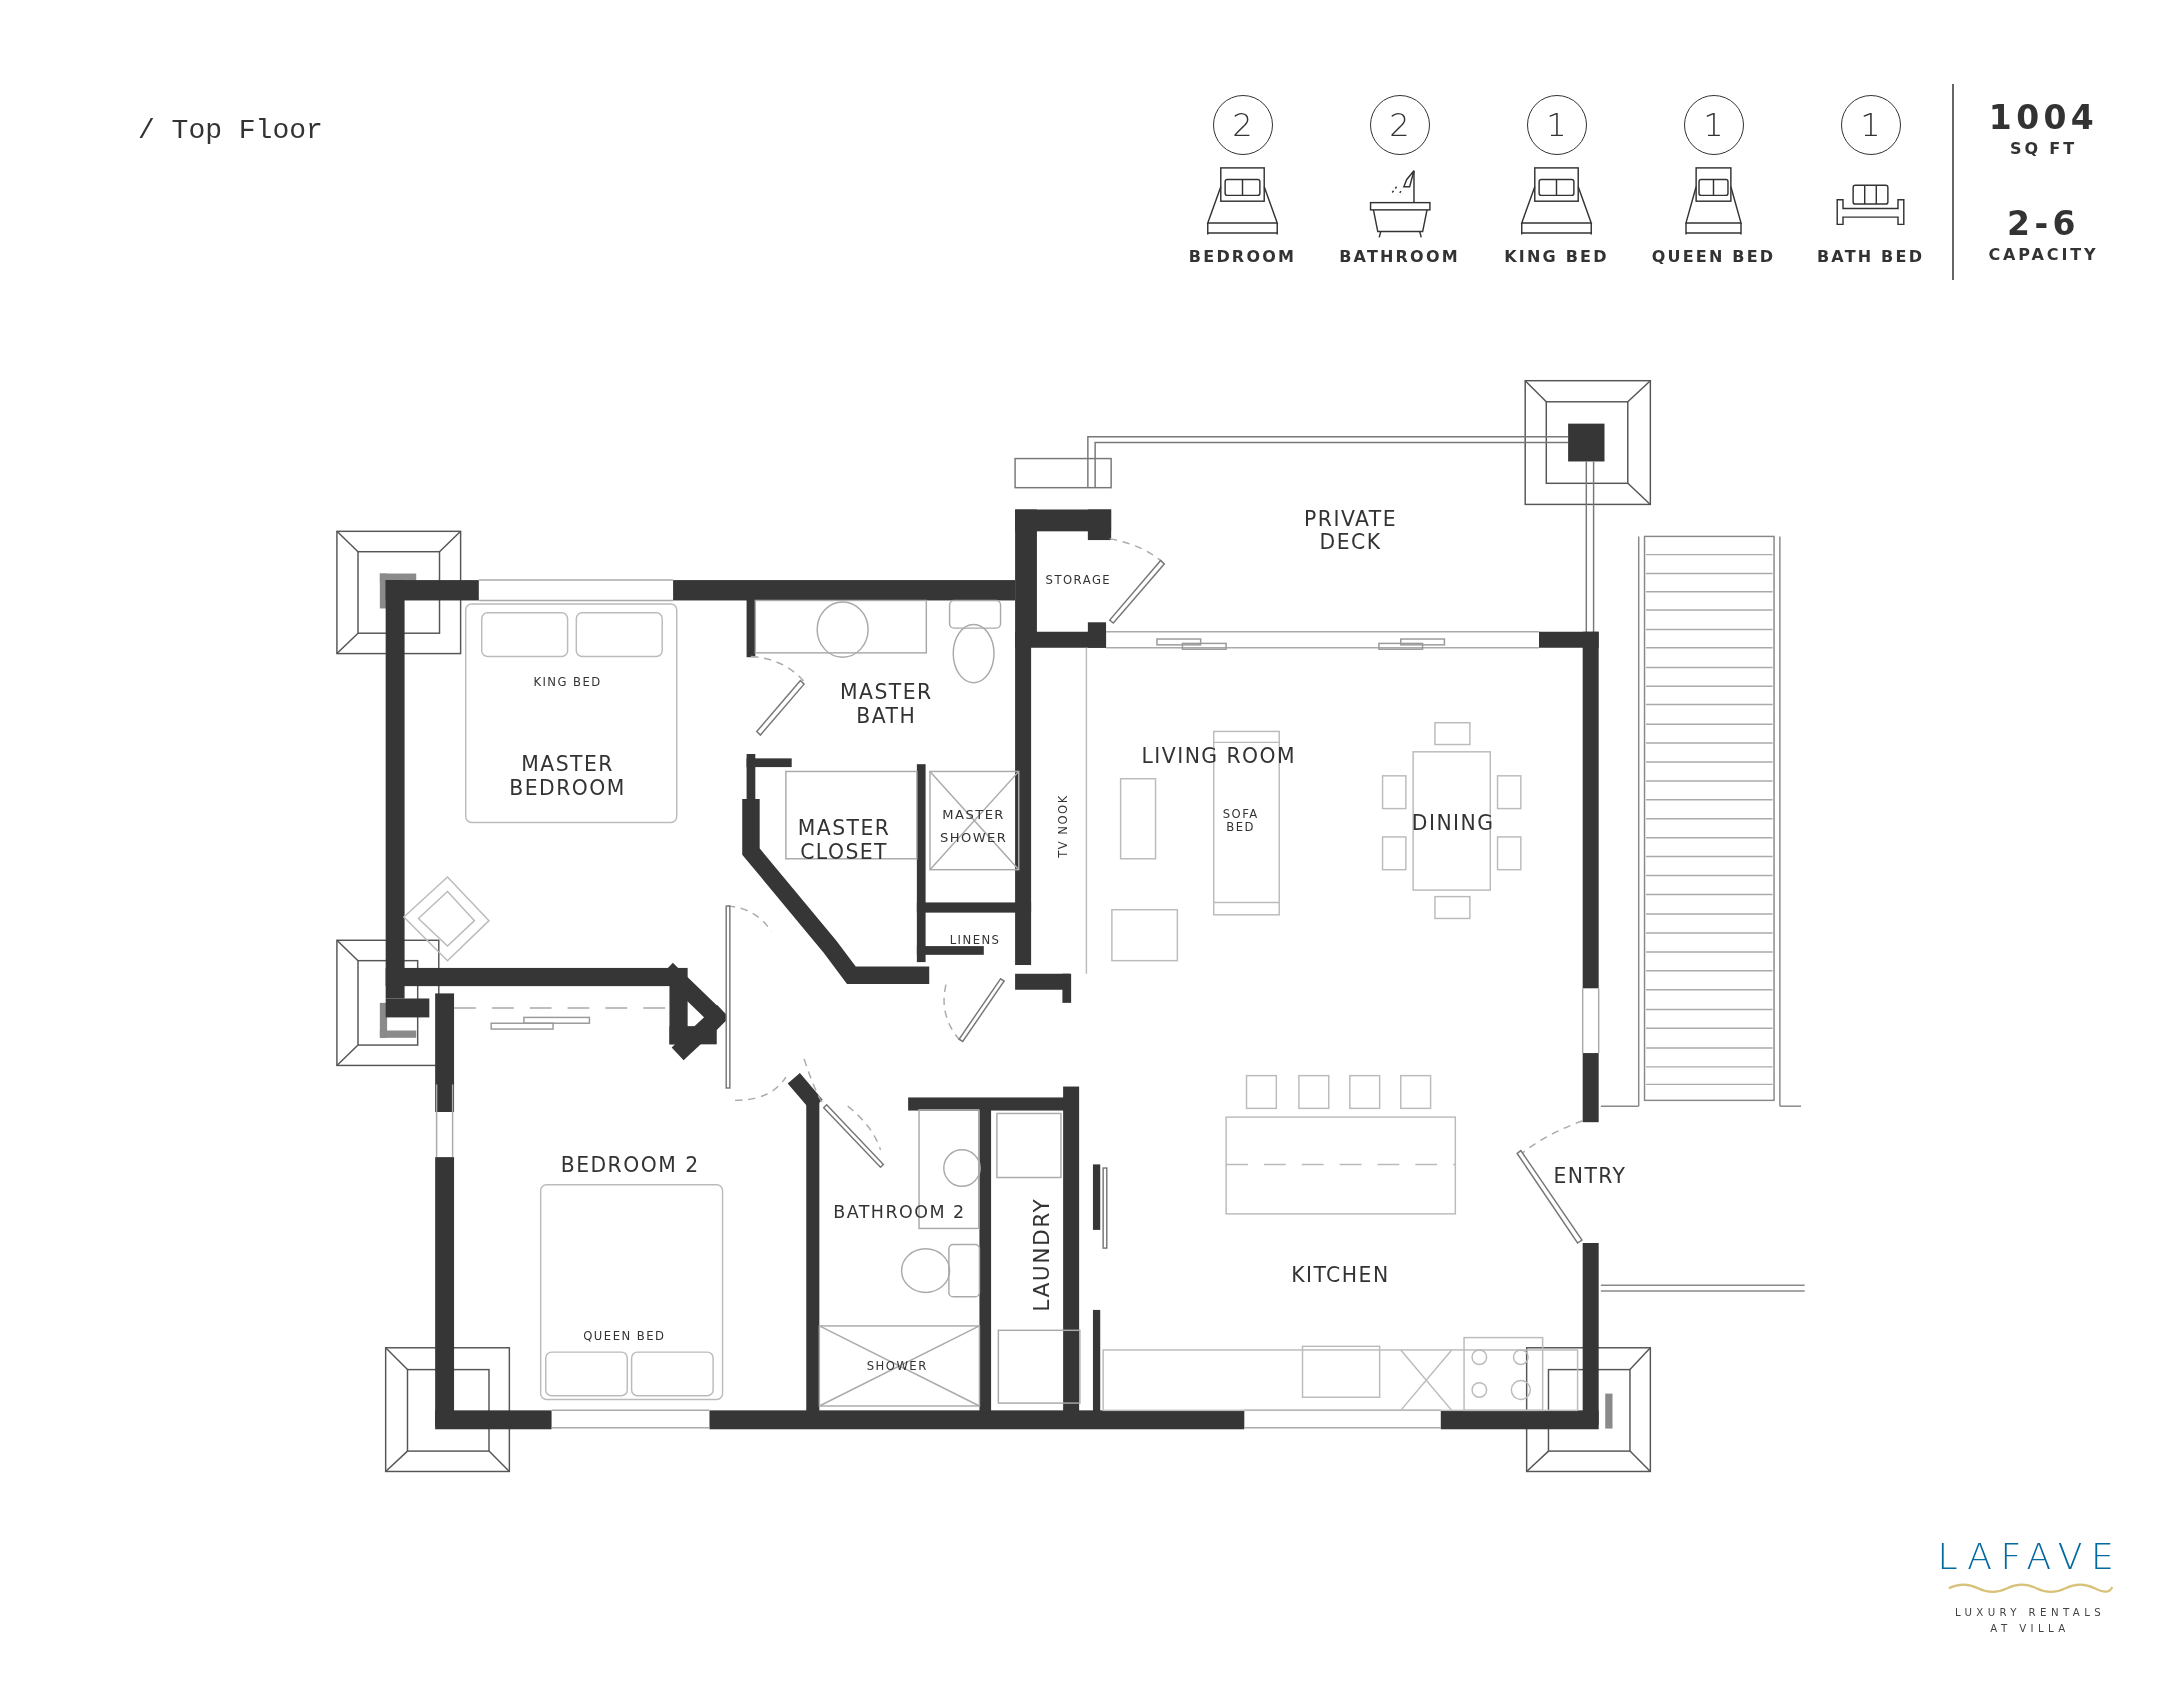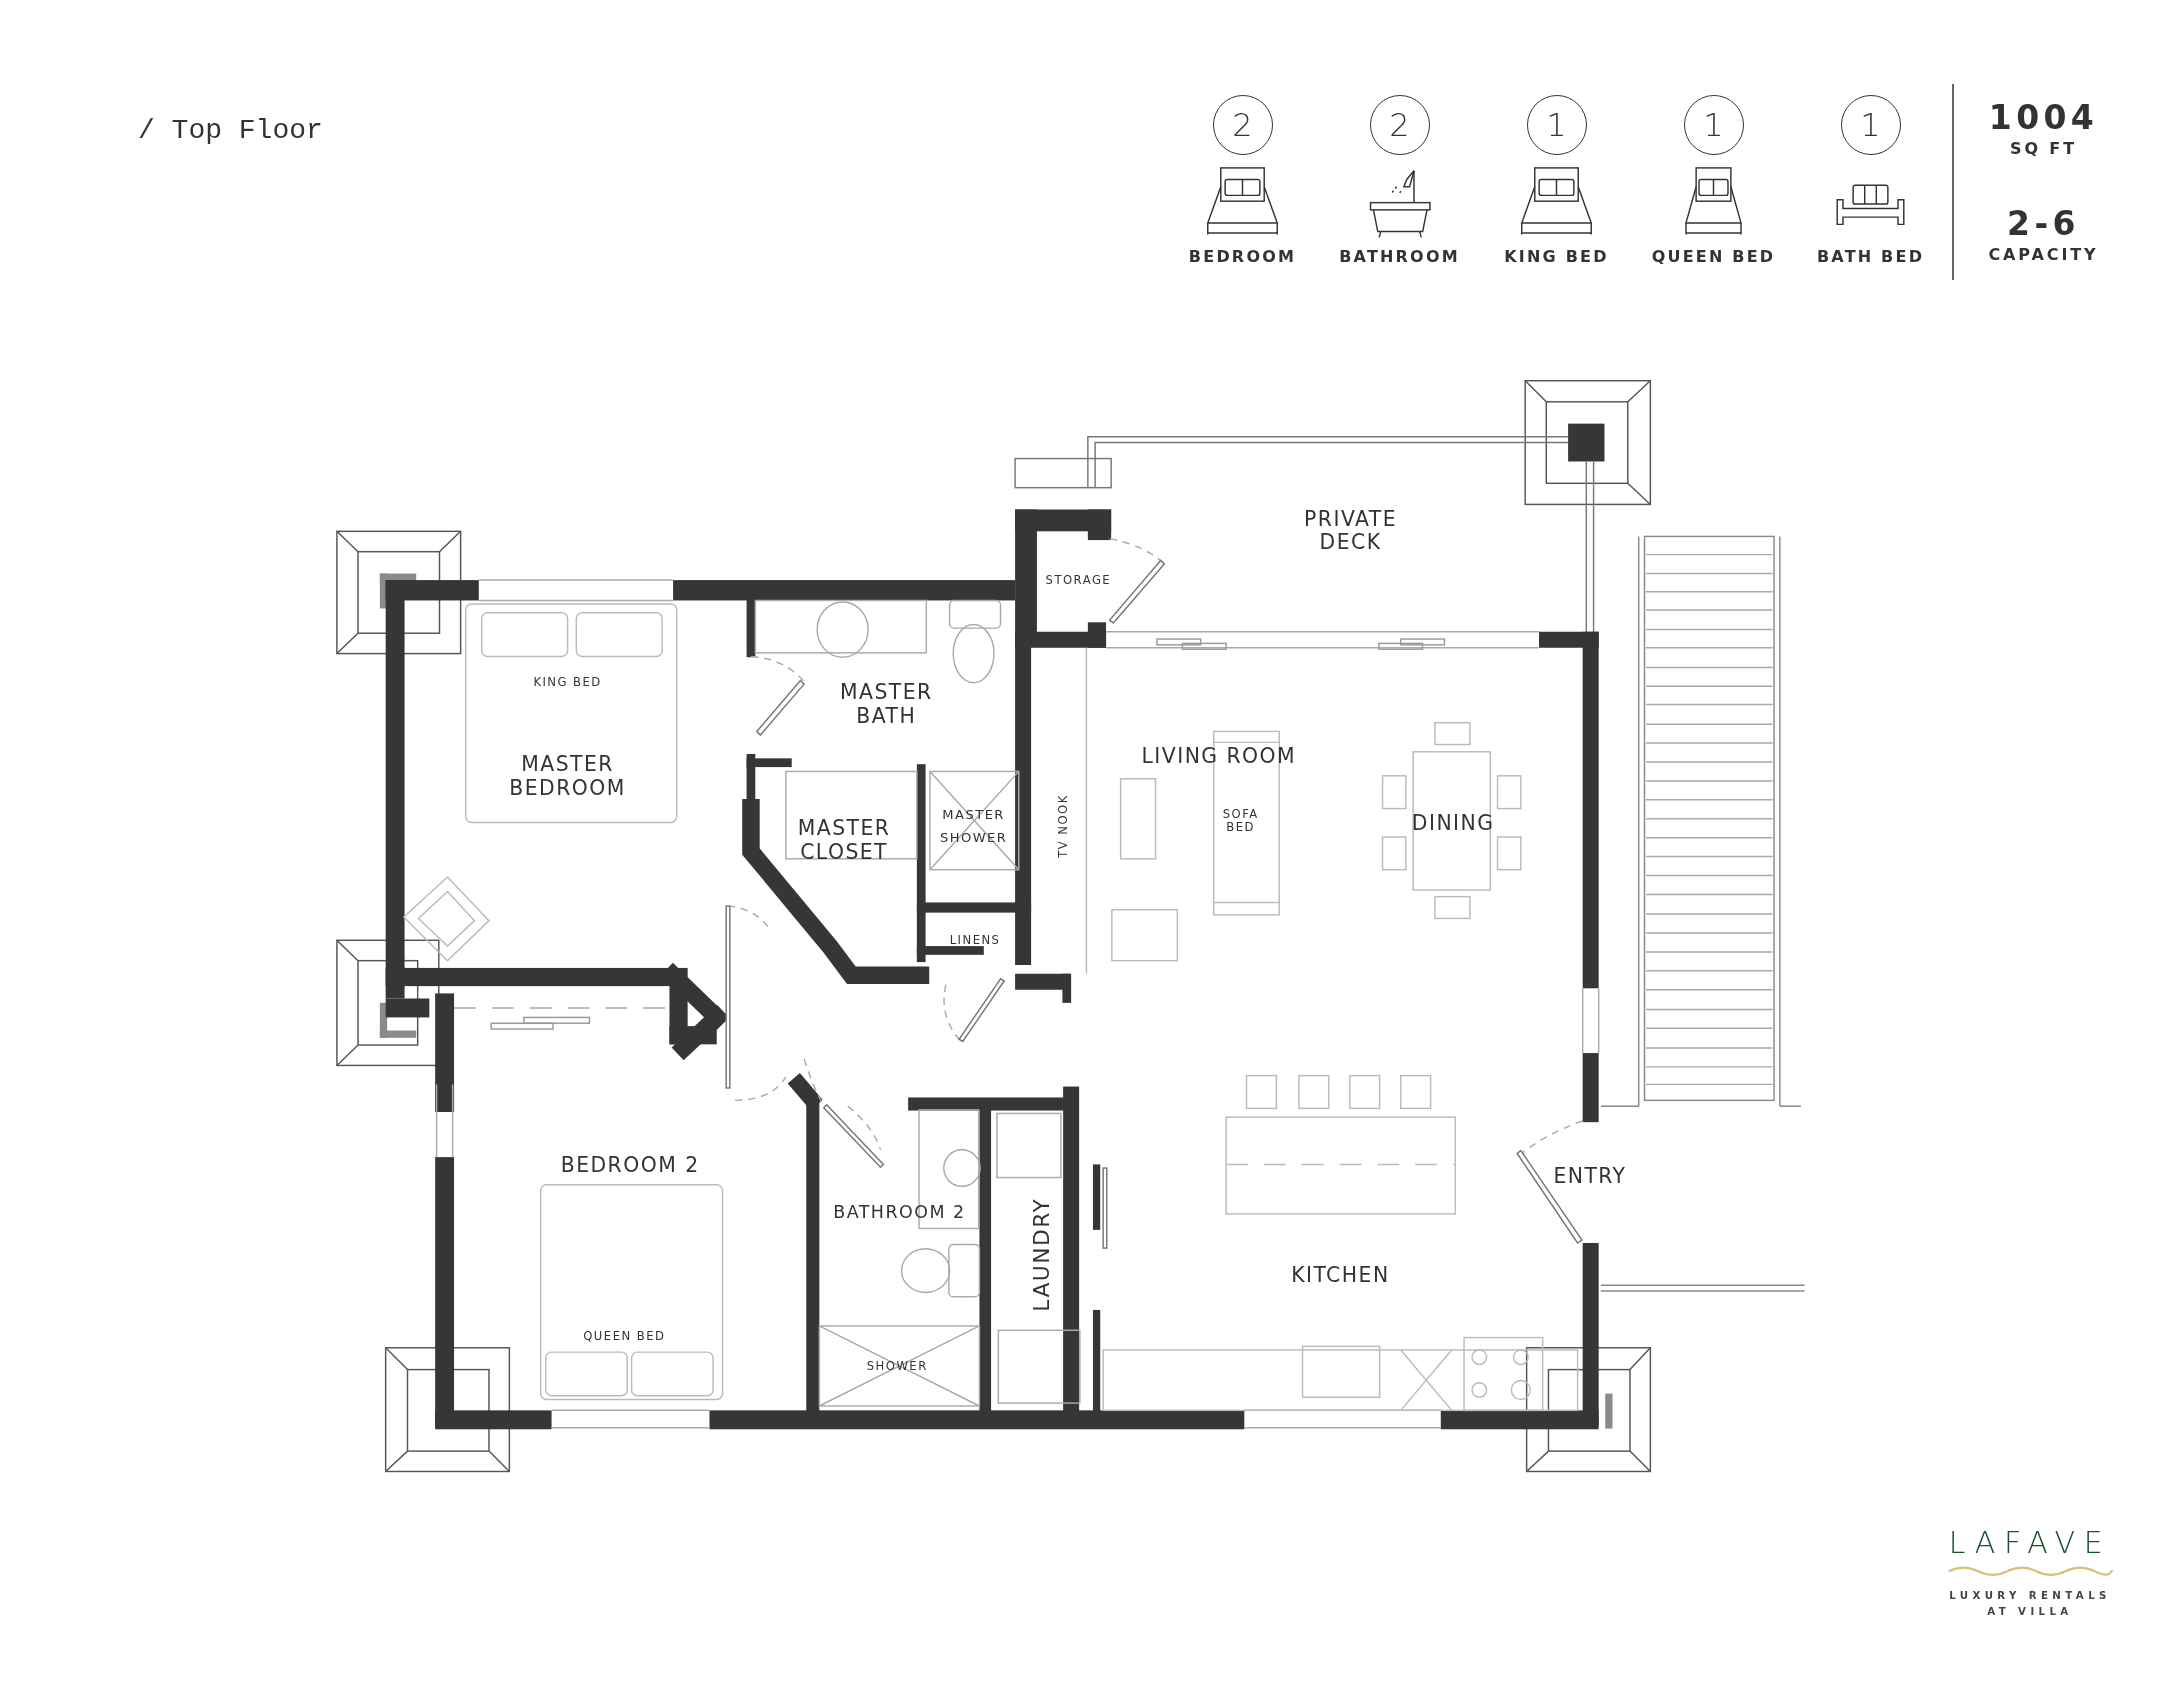--- a/index.html
+++ b/index.html
@@ -12,22 +12,22 @@
   .stat .circle { width: 58px; height: 58px; border: 1.5px solid #333; border-radius: 50%; display: flex; align-items: center; justify-content: center; font-family: "DejaVu Sans", sans-serif; font-size: 32px; font-weight: 300; color: #333; }
   .stat .icon { width: 87px; height: 76px; margin-top: 10.2px; }
   .stat .label { margin-top: 5.8px; font-family: "DejaVu Sans", sans-serif; font-weight: bold; font-size: 16px; letter-spacing: 2.2px; color: #333; }
   .divider { position: absolute; left: 1952px; top: 84px; width: 2.2px; height: 196px; background: #666; }
   .metric { position: absolute; width: 175px; text-align: center; left: 1956px; }
   .metric .big { font-family: "DejaVu Sans", sans-serif; font-weight: bold; font-size: 33px; letter-spacing: 4.4px; color: #333; }
   .metric .small { font-family: "DejaVu Sans", sans-serif; font-weight: bold; font-size: 16px; letter-spacing: 2.9px; color: #333; margin-top: 1.5px; }
   .plan { position: absolute; left: 0; top: 0; width: 2183px; height: 1687px; }
   .room-label { font-family: "DejaVu Sans", sans-serif; fill: #333; letter-spacing: 2px; }
   .logo { position: absolute; left: 1921px; top: 1525px; width: 218px; text-align: center; }
-  .logo .brand { font-family: "DejaVu Sans", sans-serif; font-size: 30px; font-weight: 200; letter-spacing: 8.7px; color: #14532d; }
-  .logo .tag { font-family: "DejaVu Sans", sans-serif; font-size: 10.2px; letter-spacing: 4.4px; color: #444; line-height: 16px; font-weight: bold; }
+  .logo .brand { font-family: "DejaVu Sans", sans-serif; font-size: 36px; font-weight: 200; letter-spacing: 8.7px; color: #0369a1; margin-top: 11px; }
+  .logo .tag { font-family: "DejaVu Sans", sans-serif; font-size: 10.2px; letter-spacing: 4.4px; color: #444; line-height: 16px; }
 </style>
 </head>
 <body>
 
 <div class="title-wrap">
   <span class="subtitle">/ Top Floor</span>
 </div>
 
 <div class="stats">
   <div class="stat">

